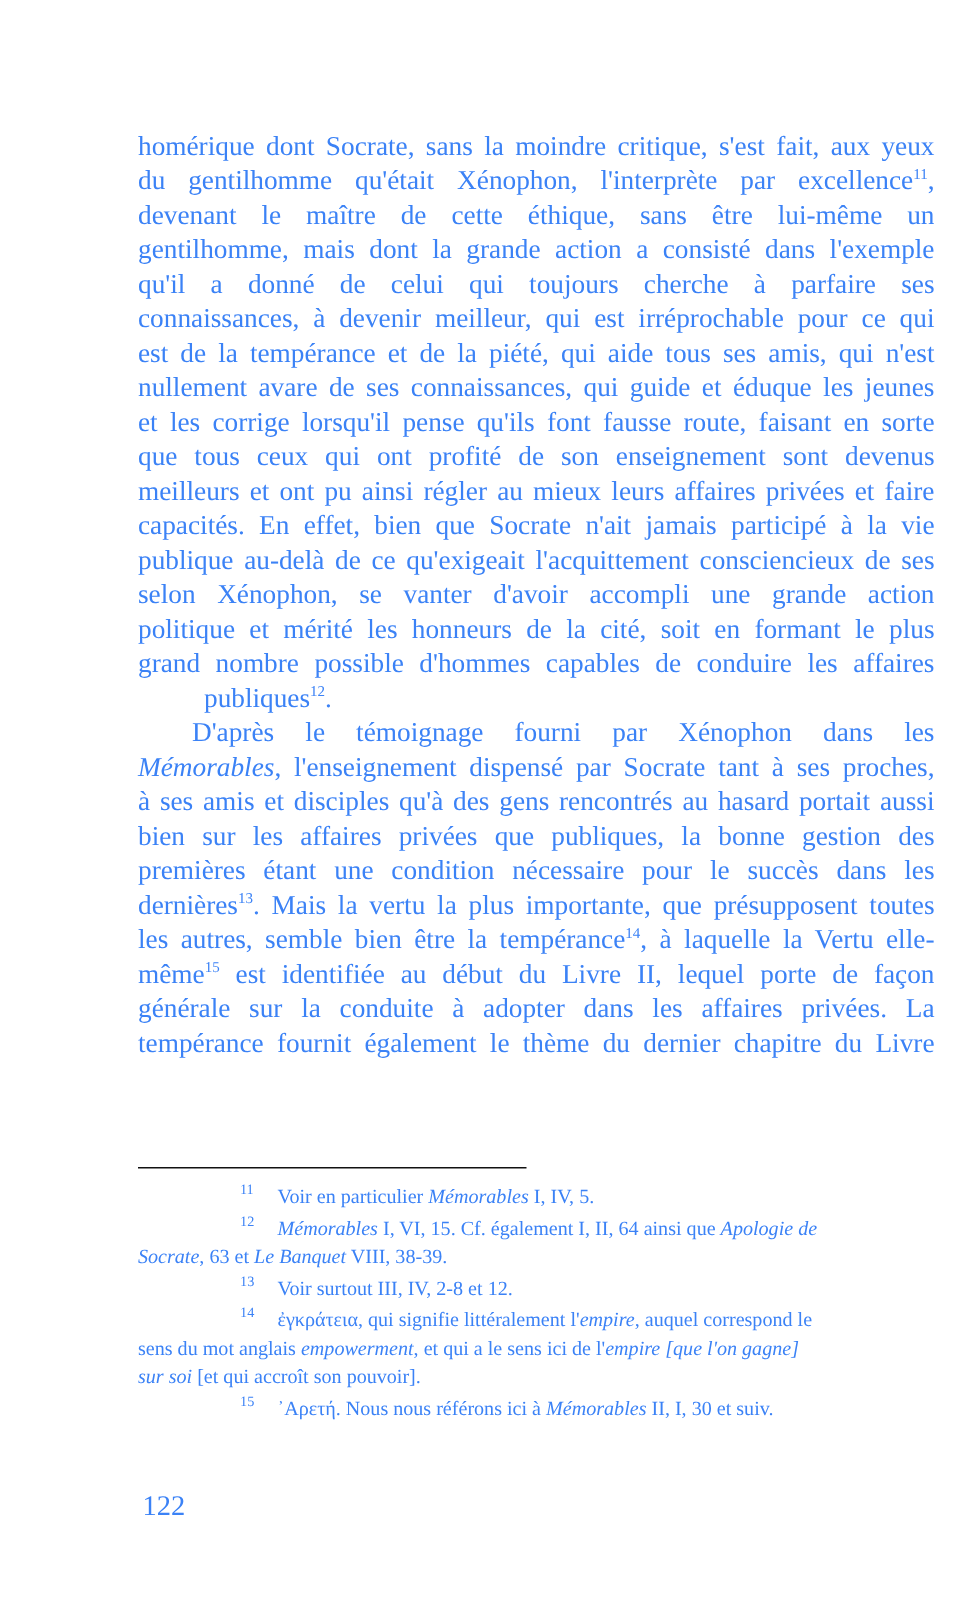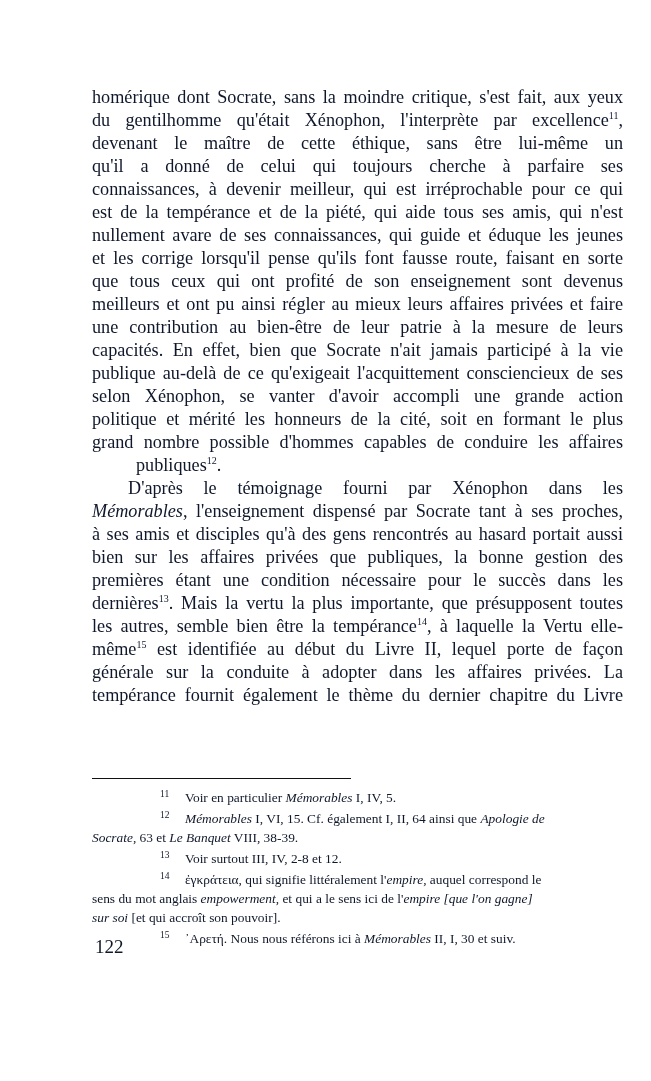--- a/index.html
+++ b/index.html
@@ -1,19 +1,19 @@
 <!DOCTYPE html>
 <html><head>
   <meta charset="utf-8">
   <style>
     html, body { margin: 0; padding: 0; background: #ffffff; }
     body { width: 651px; height: 1081px; position: relative; overflow: hidden; }
     .page {
       position: absolute; left: 0; top: 0; width: 543px; height: 1081px;
-      background: #ffffff; color: #0f172a;
+      background: #ffffff; color: #3b82f6;
       font-family: "Liberation Serif", "DejaVu Serif", serif;
     }
     .body-text {
       position: absolute; left: 92px; top: 86px; width: 531px;
       font-size: 18.2px; line-height: 23px;
     }
     .body-text p { margin: 0; text-align: justify; hyphens: none; }
     .body-text .line { display: block; text-align: justify; text-align-last: justify; white-space: nowrap; }
     .body-text .line.last { text-align-last: left; margin-left: 44px; }
     sup { font-size: 10px; line-height: 0; vertical-align: 7px; }
@@ -26,41 +26,41 @@
       position: absolute; left: 92px; top: 788px; width: 531px;
       font-size: 13.4px; line-height: 19px;
     }
     .fn { position: relative; margin: 0 0 2px 0; text-align: justify; }
     .fn .fn-first { display: block; padding-left: 93px; position: relative; white-space: nowrap; }
     .fn .fn-num {
       position: absolute; left: 68px; top: -3px; font-size: 9.5px;
     }
     .fn .fn-cont { display: block; white-space: nowrap; }
     .page-number {
-      position: absolute; left: 95px; top: 936px; font-size: 19px;
+      position: absolute; left: 95px; top: 994px; font-size: 19px;
     }
   </style>
 </head>
 <body>
 
 <div class="page">
 
   <div class="body-text">
     <p>
       <span class="line">homérique dont Socrate, sans la moindre critique, s'est fait, aux yeux</span>
       <span class="line"><span>du gentilhomme qu'était Xénophon, l'interprète par excellence</span><sup>11</sup><span>,</span></span>
       <span class="line">devenant le maître de cette éthique, sans être lui-même un</span>
+      <span class="line">gentilhomme, mais dont la grande action a consisté dans l'exemple</span>
       <span class="line">qu'il a donné de celui qui toujours cherche à parfaire ses</span>
       <span class="line">connaissances, à devenir meilleur, qui est irréprochable pour ce qui</span>
       <span class="line">est de la tempérance et de la piété, qui aide tous ses amis, qui n'est</span>
       <span class="line">nullement avare de ses connaissances, qui guide et éduque les jeunes</span>
       <span class="line">et les corrige lorsqu'il pense qu'ils font fausse route, faisant en sorte</span>
       <span class="line">que tous ceux qui ont profité de son enseignement sont devenus</span>
       <span class="line">meilleurs et ont pu ainsi régler au mieux leurs affaires privées et faire</span>
-      <span class="line">une contribution au bien-être de leur patrie à la mesure de leurs</span>
       <span class="line">capacités. En effet, bien que Socrate n'ait jamais participé à la vie</span>
       <span class="line">publique au-delà de ce qu'exigeait l'acquittement consciencieux de ses</span>
       <span class="line">selon Xénophon, se vanter d'avoir accompli une grande action</span>
       <span class="line">politique et mérité les honneurs de la cité, soit en formant le plus</span>
       <span class="line">grand nombre possible d'hommes capables de conduire les affaires</span>
       <span class="line last"><span>publiques</span><sup>12</sup><span>.</span></span>
     </p>
     <p>
       <span class="line" style="padding-left:36px">D'après le témoignage fourni par Xénophon dans les</span>
       <span class="line"><i>Mémorables</i><span>, l'enseignement dispensé par Socrate tant à ses proches,</span></span>

